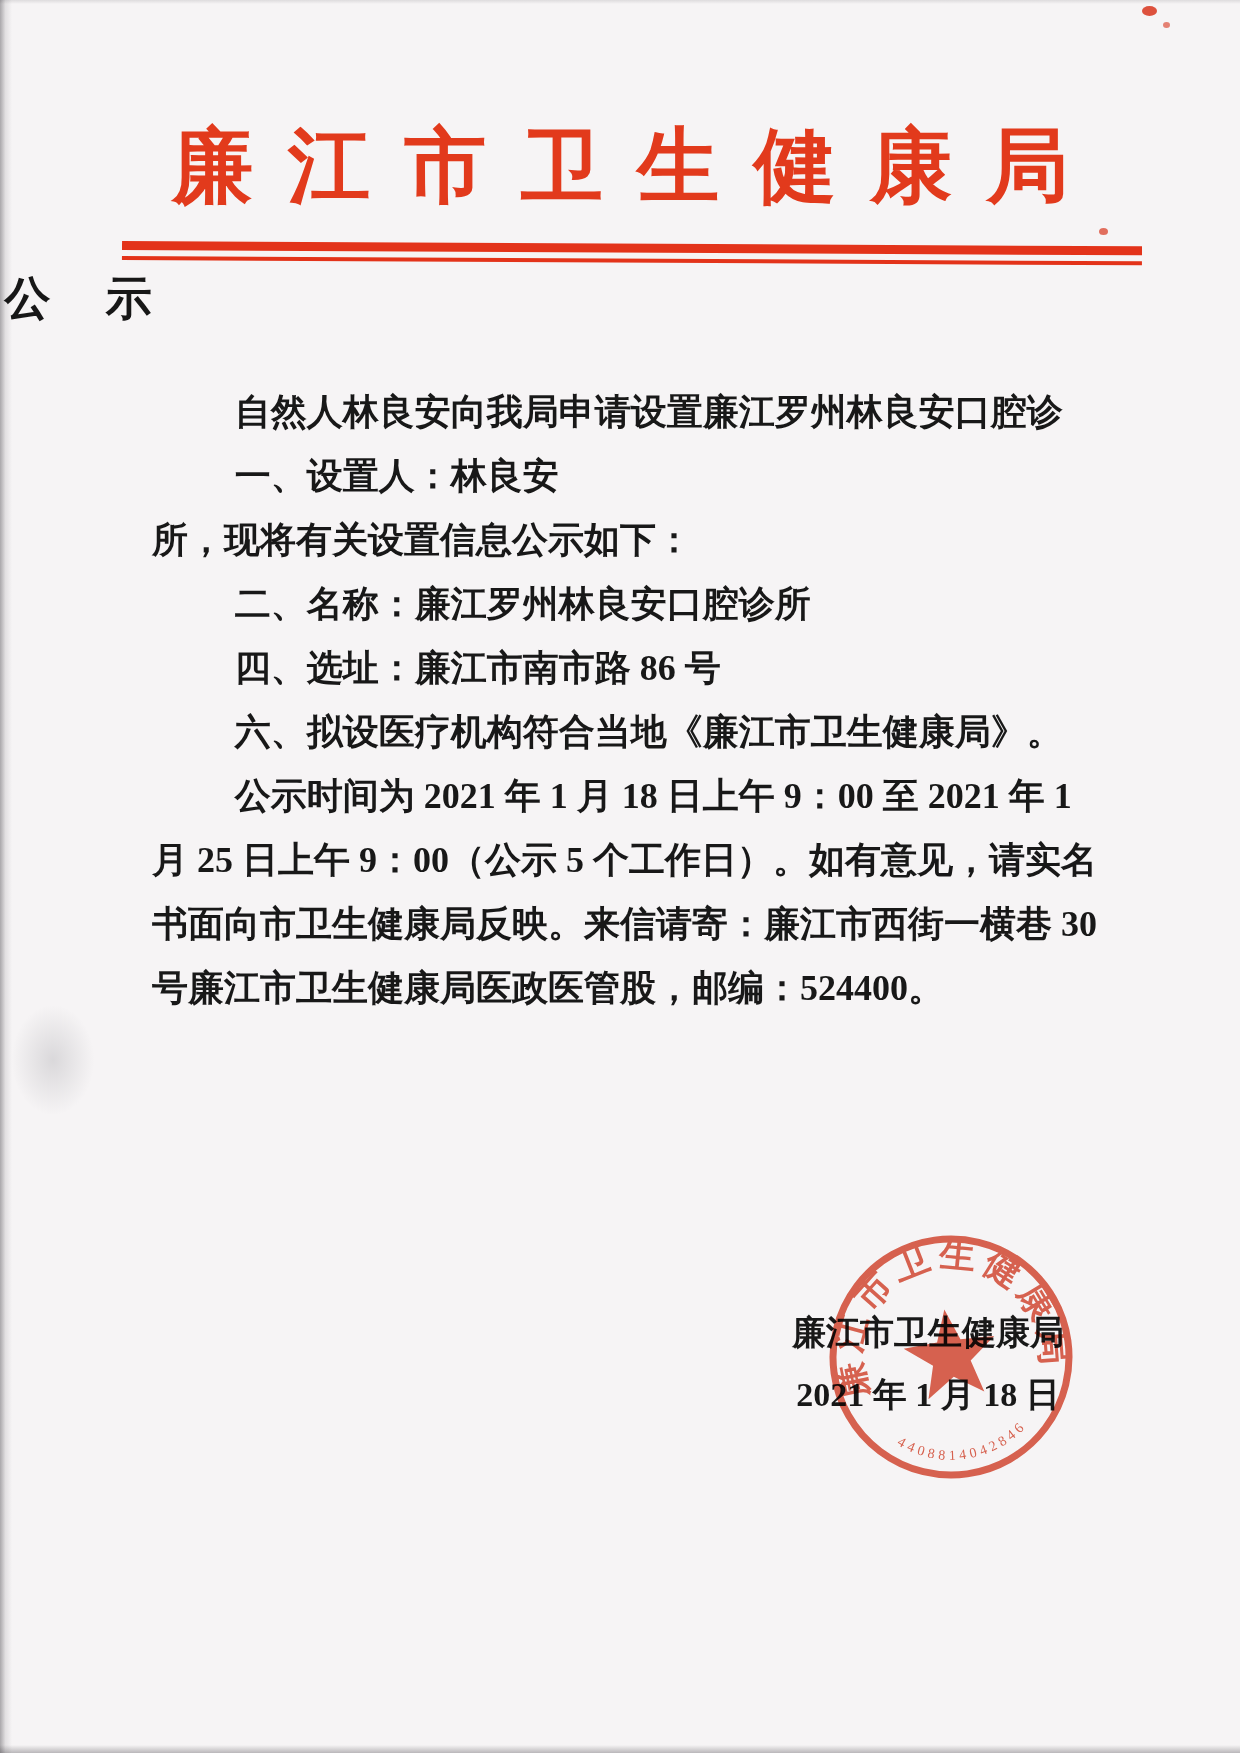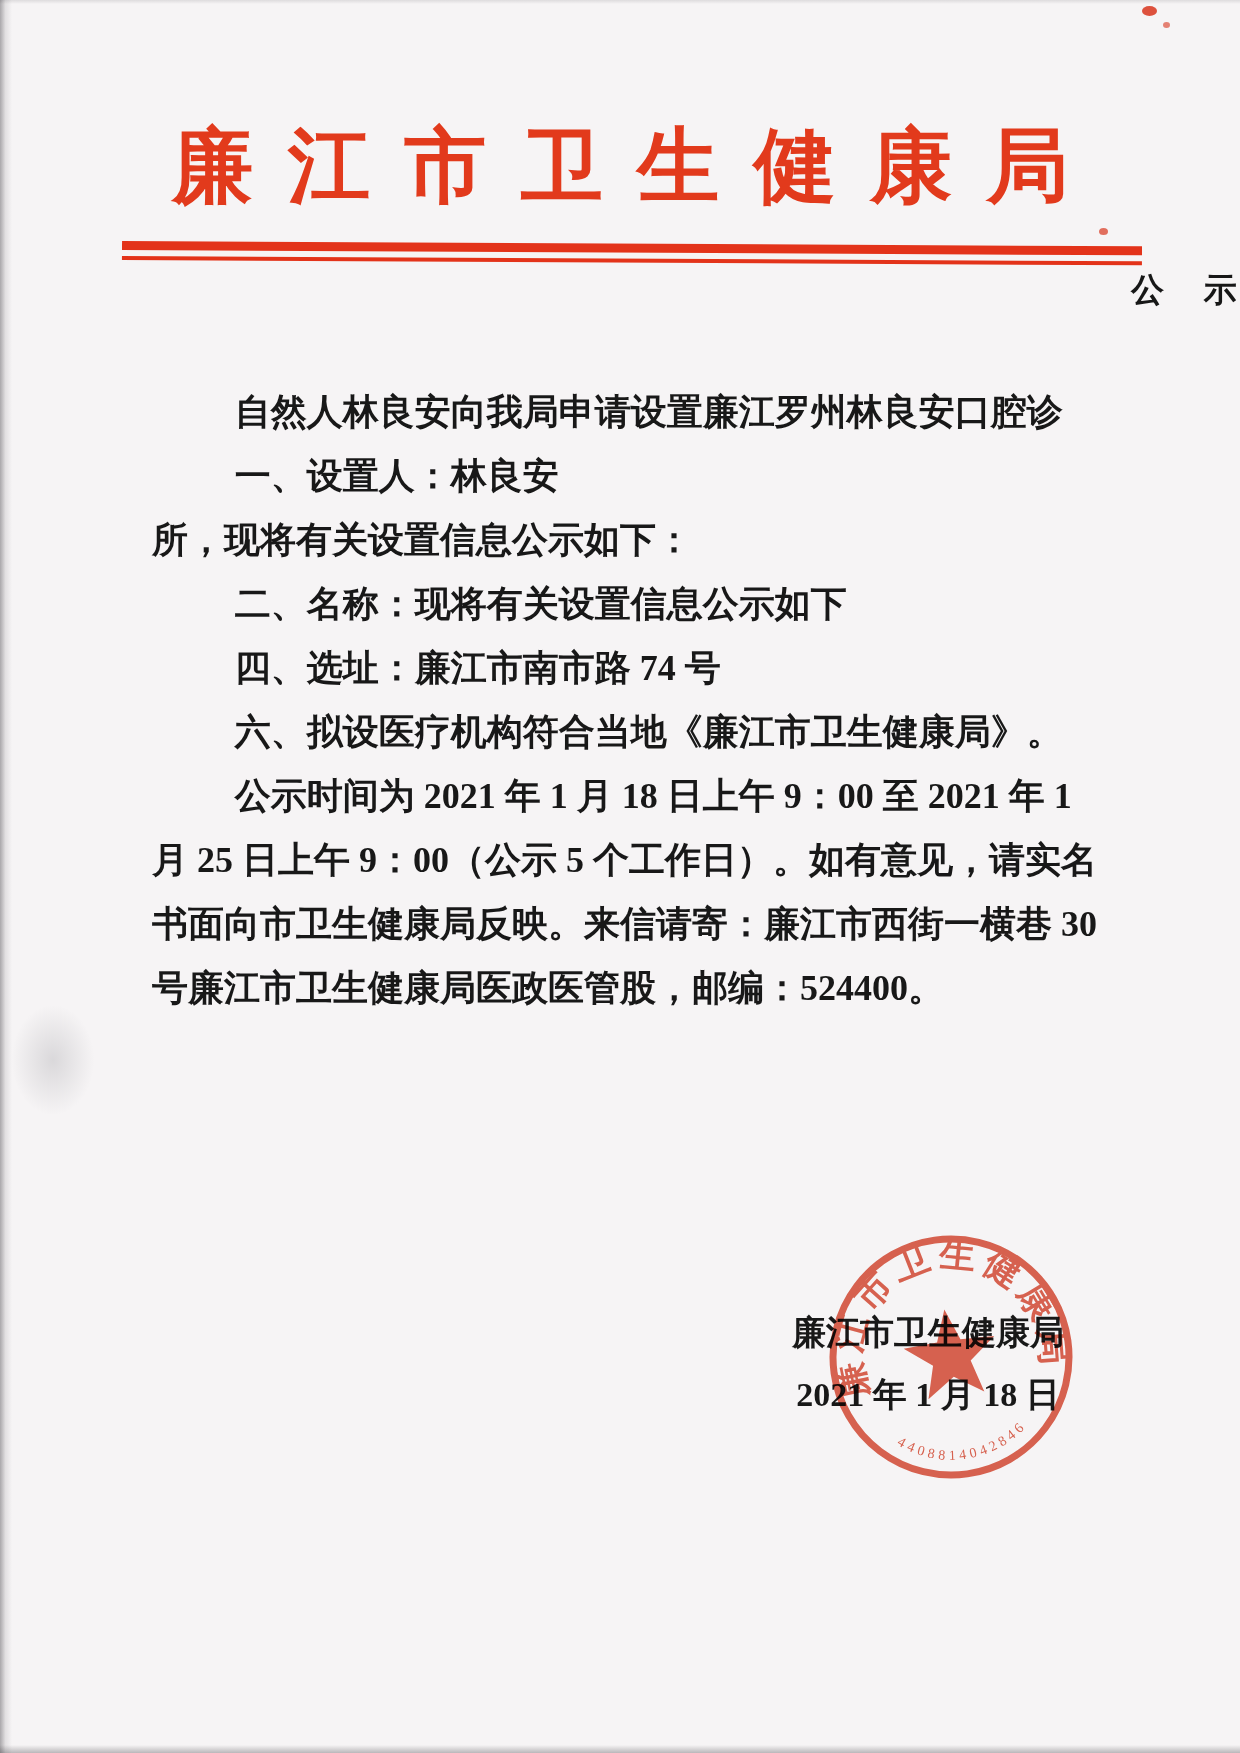--- a/index.html
+++ b/index.html
@@ -28,21 +28,21 @@
     text-align:center;font-size:82px;font-weight:bold;
     color:#e23a1c;letter-spacing:.42em;text-indent:.42em;
     white-space:nowrap;
   }
   .rule-group{position:absolute;left:122px;top:241px;width:1020px;transform:rotate(.3deg);transform-origin:left center;}
   .rule-thick{height:9px;background:#e3331a;}
   .rule-thin{height:4px;background:#e3331a;margin-top:6px;}
 
   .doc-title{
     position:absolute;top:268px;left:0;width:100%;
-    text-align:right;font-size:33px;font-weight:bold;color:#171717;
+    text-align:left;font-size:46px;font-weight:bold;color:#171717;
     letter-spacing:.1em;text-indent:.1em;white-space:nowrap;
   }
 
   .body-text{
     position:absolute;left:152px;top:380px;width:960px;
     font-size:36px;font-weight:600;line-height:64px;
     color:#181818;
   }
   .line{white-space:nowrap;height:64px;}
   .indent{text-indent:2.3em;}
@@ -77,22 +77,22 @@
   <div class="rule-thick"></div>
   <div class="rule-thin"></div>
 </div>
 
 <div class="doc-title">公　示</div>
 
 <div class="body-text">
   <div class="line indent">自然人林良安向我局申请设置廉江罗州林良安口腔诊</div>
   <div class="line indent">一、设置人：林良安</div>
   <div class="line">所，现将有关设置信息公示如下：</div>
-  <div class="line indent">二、名称：现将有关设置信息公示如下</div>
-  <div class="line indent">四、选址：廉江市南市路 74 号</div>
+  <div class="line indent">二、名称：廉江罗州林良安口腔诊所</div>
+  <div class="line indent">四、选址：廉江市南市路 86 号</div>
   <div class="line indent">六、拟设医疗机构符合当地《廉江市卫生健康局》。</div>
   <div class="line indent">公示时间为 2021 年 1 月 18 日上午 9：00 至 2021 年 1</div>
   <div class="line">月 25 日上午 9：00（公示 5 个工作日）。如有意见，请实名</div>
   <div class="line">书面向市卫生健康局反映。来信请寄：廉江市西街一横巷 30</div>
   <div class="line">号廉江市卫生健康局医政医管股，邮编：524400。</div>
 </div>
 
 <div class="signature-block">
   <div>廉江市卫生健康局</div>
   <div>2021 年 1 月 18 日</div>

